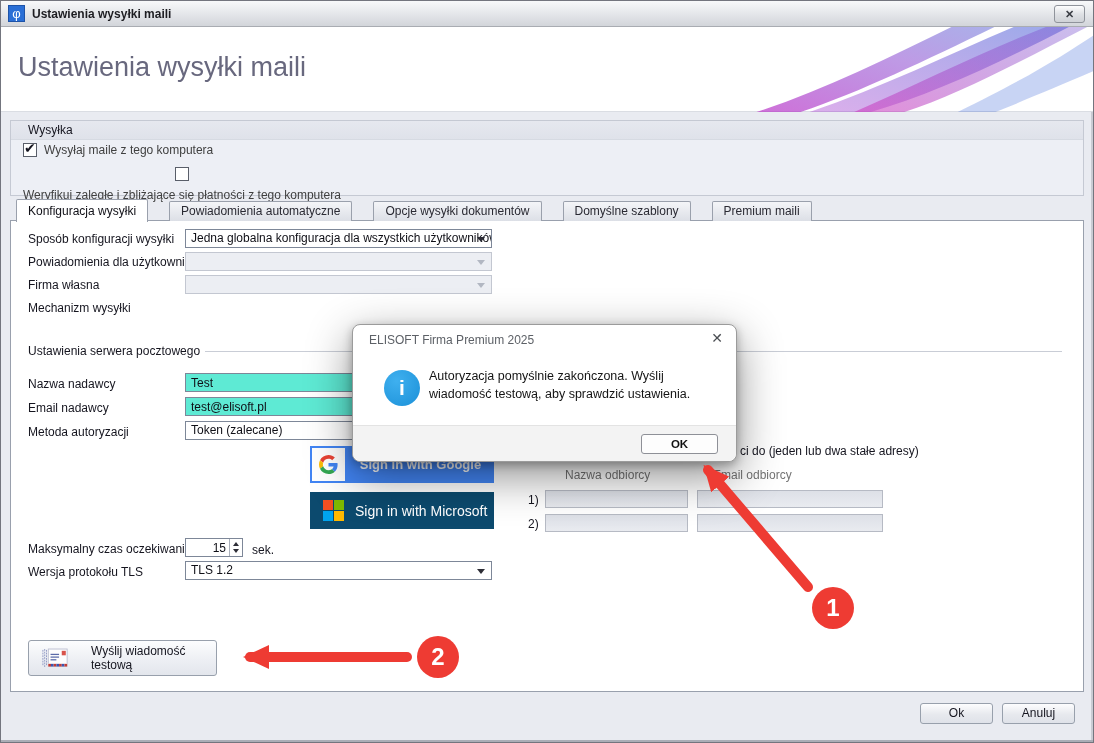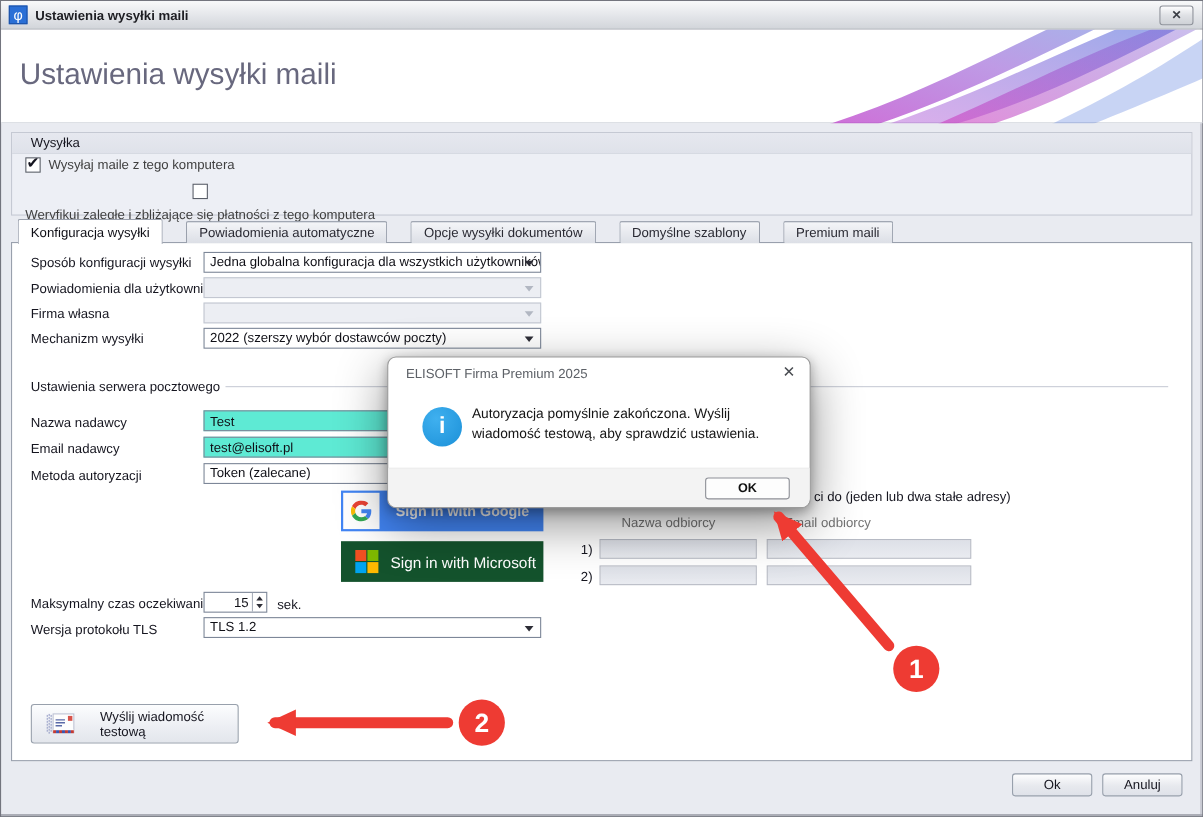--- a/index.html
+++ b/index.html
@@ -65,21 +65,21 @@
   .spinbtns { position:absolute; right:0; top:0; bottom:0; width:13px; border-left:1px solid #aab0bb; }
   .spup, .spdn { position:absolute; left:3px; width:0; height:0; border-left:3.5px solid transparent; border-right:3.5px solid transparent; }
   .spup { top:3px; border-bottom:4px solid #2d2d36; }
   .spdn { bottom:3px; border-top:4px solid #2d2d36; }
 
   
   .gbtn { position:absolute; left:310px; top:446px; width:184px; height:37px; background:#4285F4;
           display:flex; align-items:center; z-index:2; cursor:pointer; }
   .gtile { width:33px; height:33px; margin:2px; background:#fff; display:flex; align-items:center; justify-content:center; }
   .gtxt { flex:1; text-align:center; color:#fff; font-size:13px; font-weight:bold; }
-  .msbtn { position:absolute; left:310px; top:492px; width:184px; height:37px; background:#14532d;
+  .msbtn { position:absolute; left:310px; top:492px; width:184px; height:37px; background:#0c4a6e;
            display:flex; align-items:center; padding-left:13px; gap:11px; z-index:2; cursor:pointer; }
   .mslogo { width:21px; height:21px; display:grid; grid-template-columns:10px 10px; grid-template-rows:10px 10px; gap:1px; }
   .mstxt { color:#fff; font-size:14px; }
 
   
   .testbtn { position:absolute; left:28px; top:640px; width:189px; height:36px; border:1px solid #98a0ac;
              border-radius:3px; background:linear-gradient(#fcfdfe,#eceef3 60%,#e3e6ec);
              display:flex; align-items:center; padding-left:13px; gap:22px; font-size:12px; color:#15151f;
              z-index:2; cursor:pointer; }
 
@@ -186,24 +186,20 @@
     <span class="arr"></span>
   </div>
 
   <div class="flabel" style="left:28px; top:278px;">Firma własna</div>
   <div class="combo disabled" style="top:275px;">
     <span></span>
     <span class="arr"></span>
   </div>
 
   <div class="flabel" style="left:28px; top:301px;">Mechanizm wysyłki</div>
-  <div class="combo" style="top:298px;">
-    <span>2022 (szerszy wybór dostawców poczty)</span>
-    <span class="arr"></span>
-  </div>
 
   <div class="flabel" style="left:28px; top:344px;">Ustawienia serwera pocztowego</div>
   <div class="sectline"></div>
 
   <div class="flabel" style="left:28px; top:377px;">Nazwa nadawcy</div>
   <input class="tinput" style="top: 373px;" value="Test">
 
   <div class="flabel" style="left:28px; top:401px;">Email nadawcy</div>
   <input class="tinput" style="top: 397px;" value="test@elisoft.pl">
 

